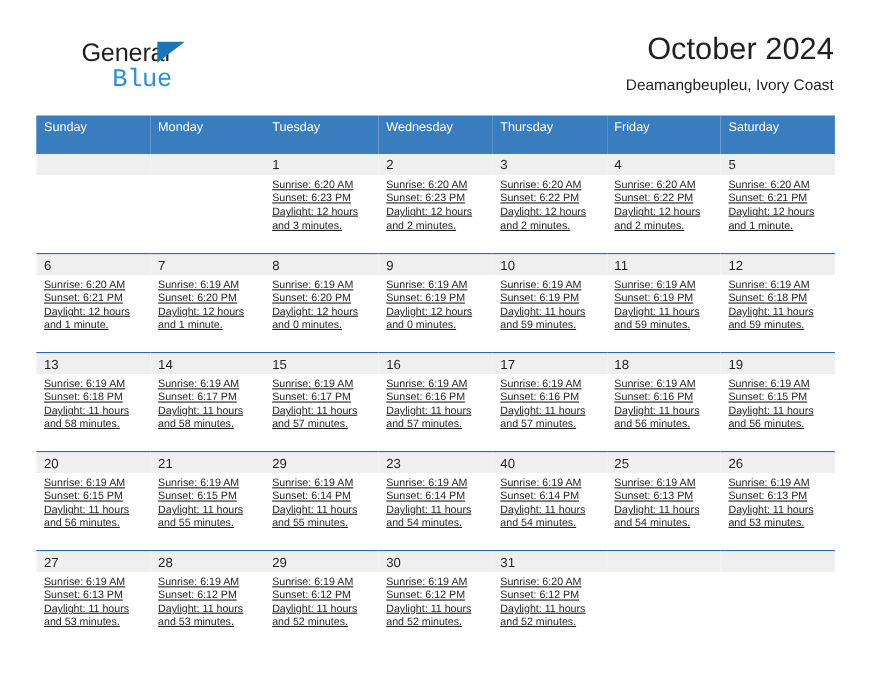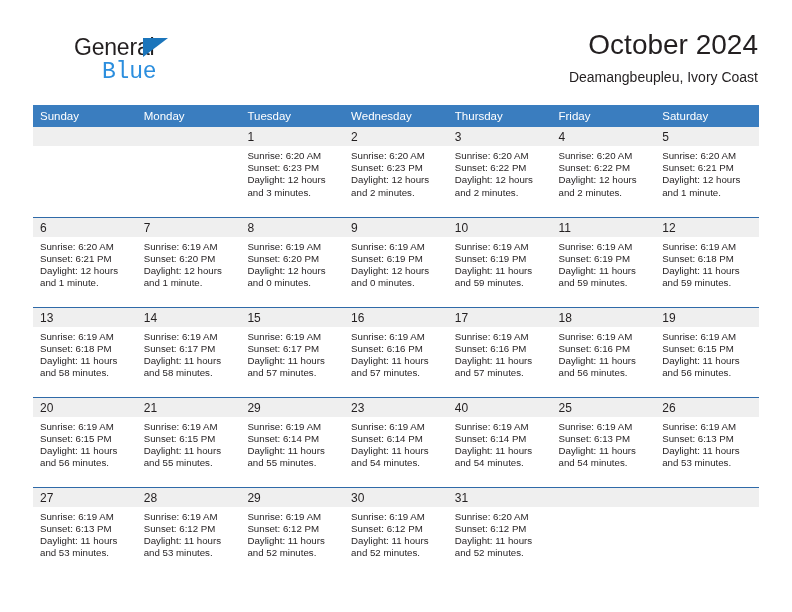--- a/index.html
+++ b/index.html
@@ -96,21 +96,21 @@
     width: 726px;
     border-collapse: collapse;
     table-layout: fixed;
   }
   .calendar th {
     background: #3a7dbf;
     color: #ffffff;
     font-weight: normal;
     font-size: 11.5px;
     text-align: left;
-    padding: 5px 0 5px 7px;
+    padding: 5px 0 18px 7px;
     height: 21px;
     border: none;
   }
   .calendar td {
     width: 103.71px;
     height: 90px;
     vertical-align: top;
     padding: 0;
     border-top: 1.2px solid #2f6aa8;
     border-left: none;
@@ -129,20 +129,21 @@
     line-height: 18px;
   }
   .daynum-band.empty {
     background: #efefef;
   }
   .cell-body {
     padding: 4px 5px 0 7px;
     font-size: 9.7px;
     line-height: 12.2px;
     color: #231f20;
+    text-decoration: underline;
   }
   .cell-body div { white-space: nowrap; }
   .cell-body .daylight { white-space: normal; }
 </style>
 </head>
 <body>
 
 <div class="page">
 
   <div class="header">

